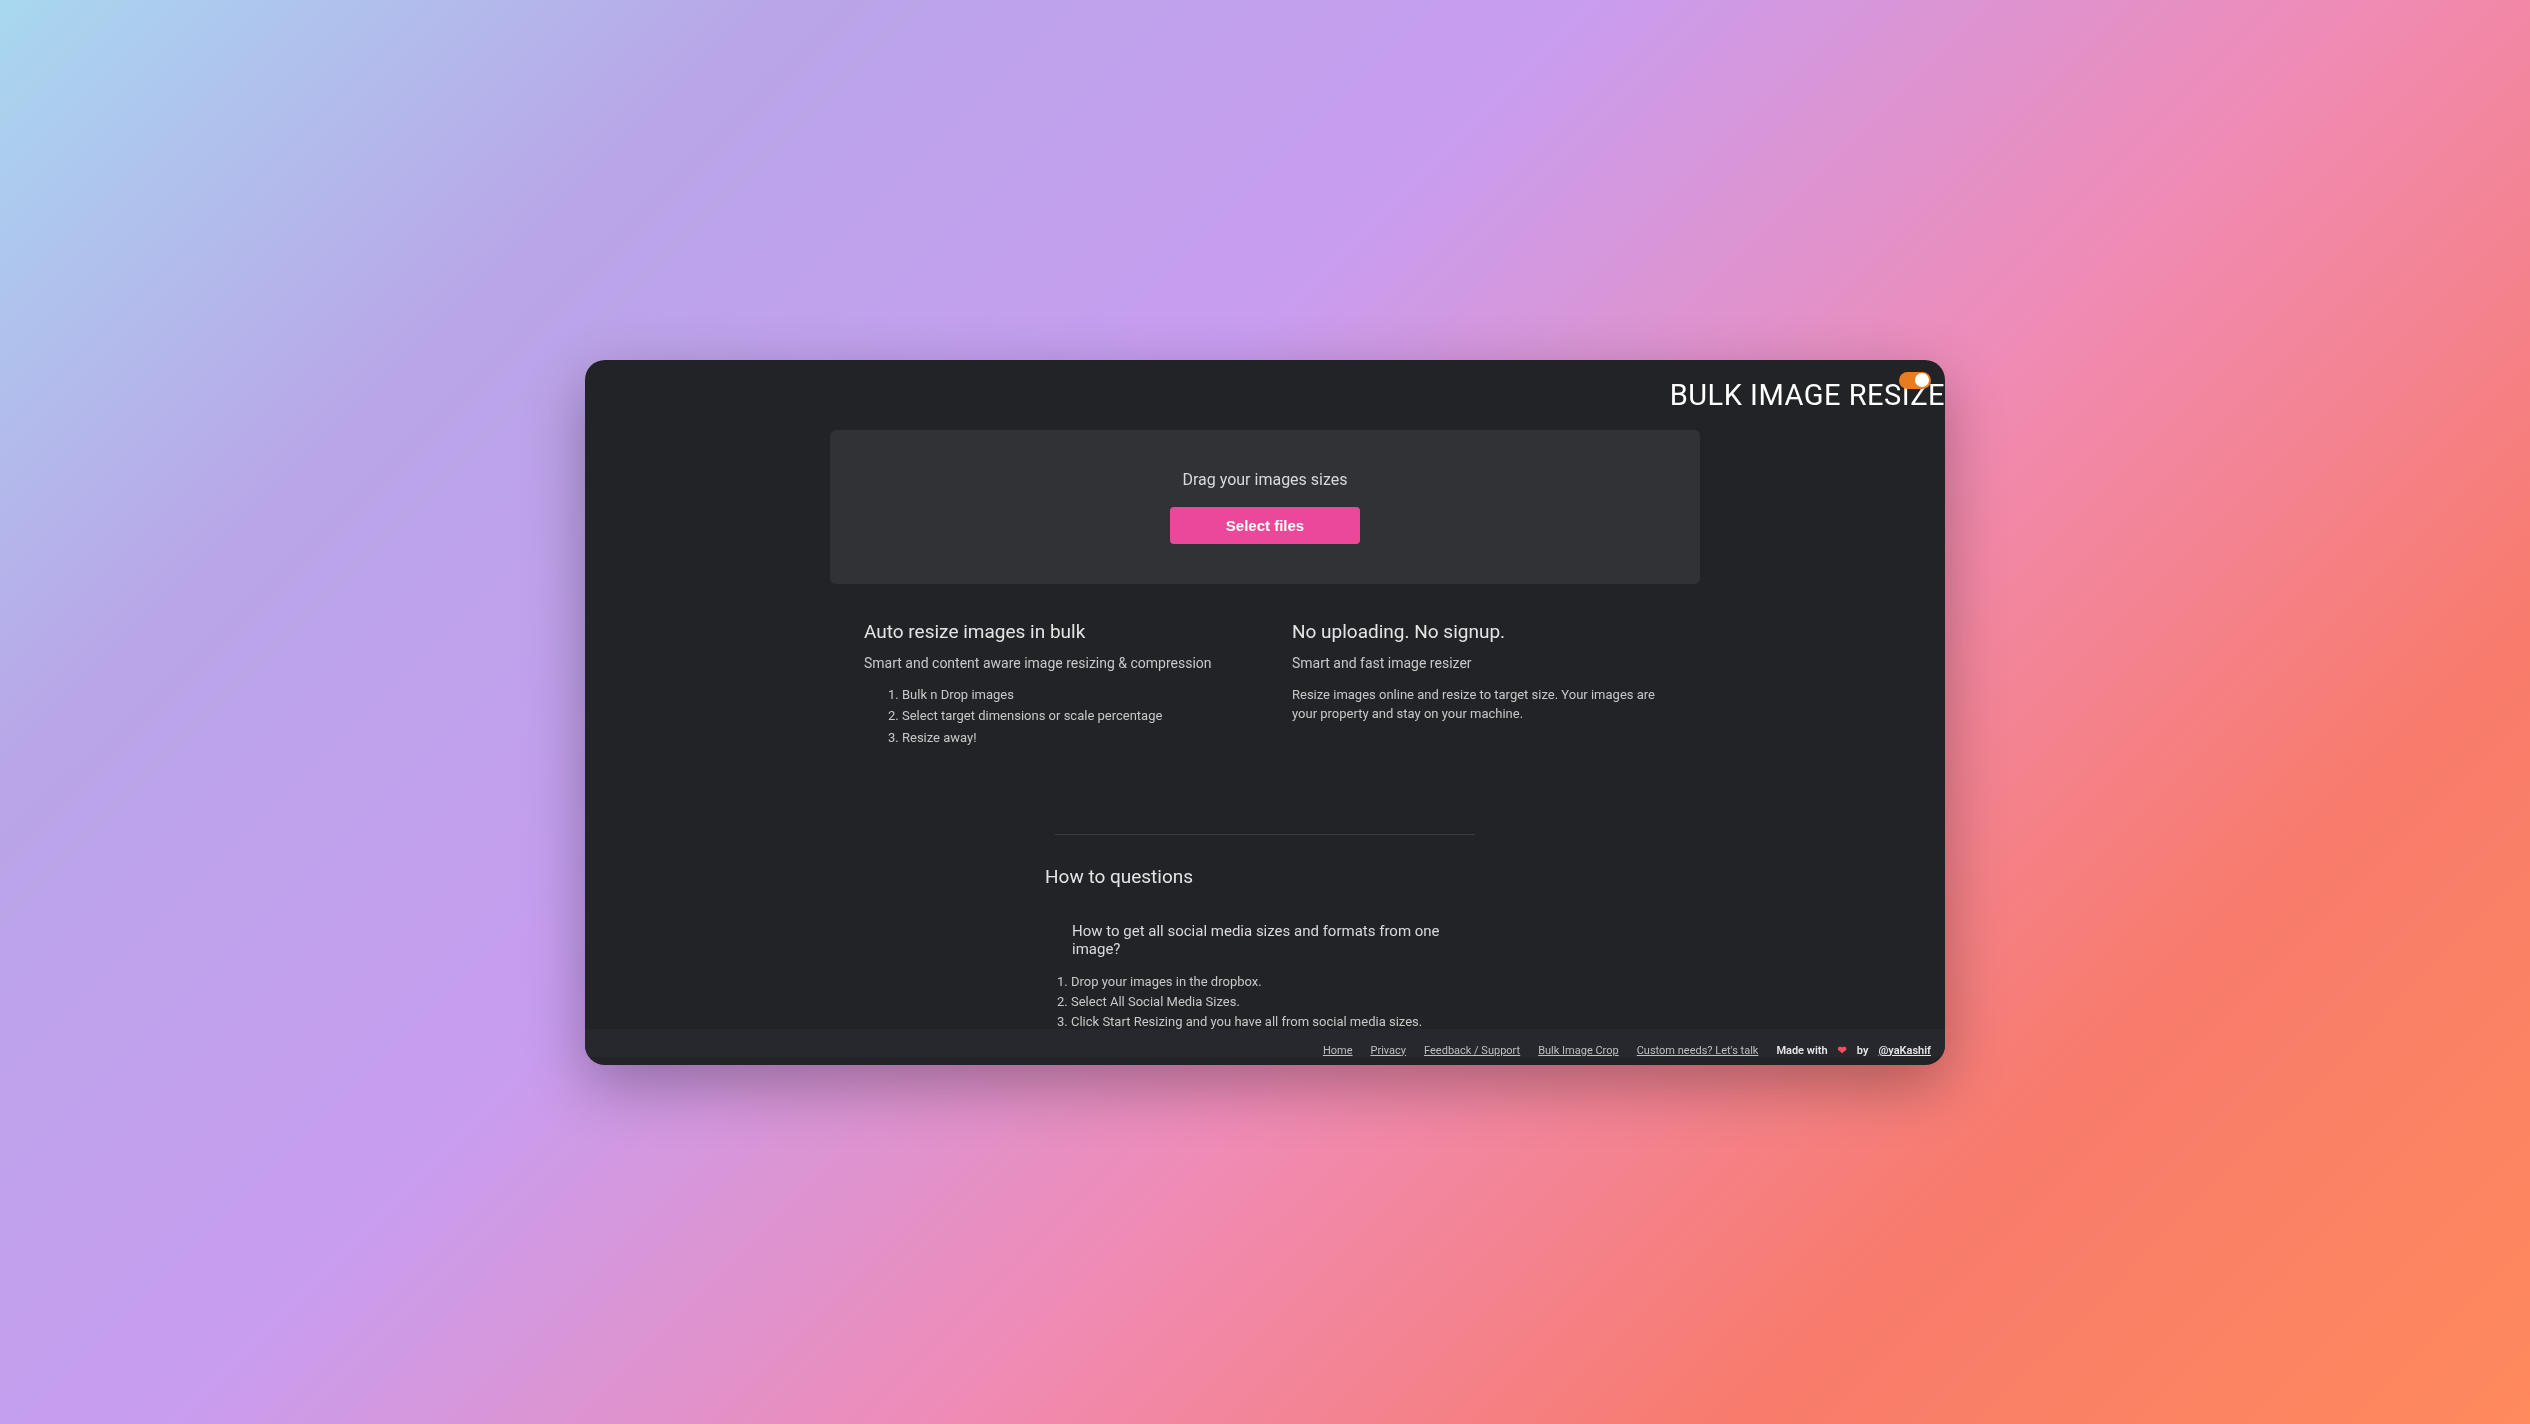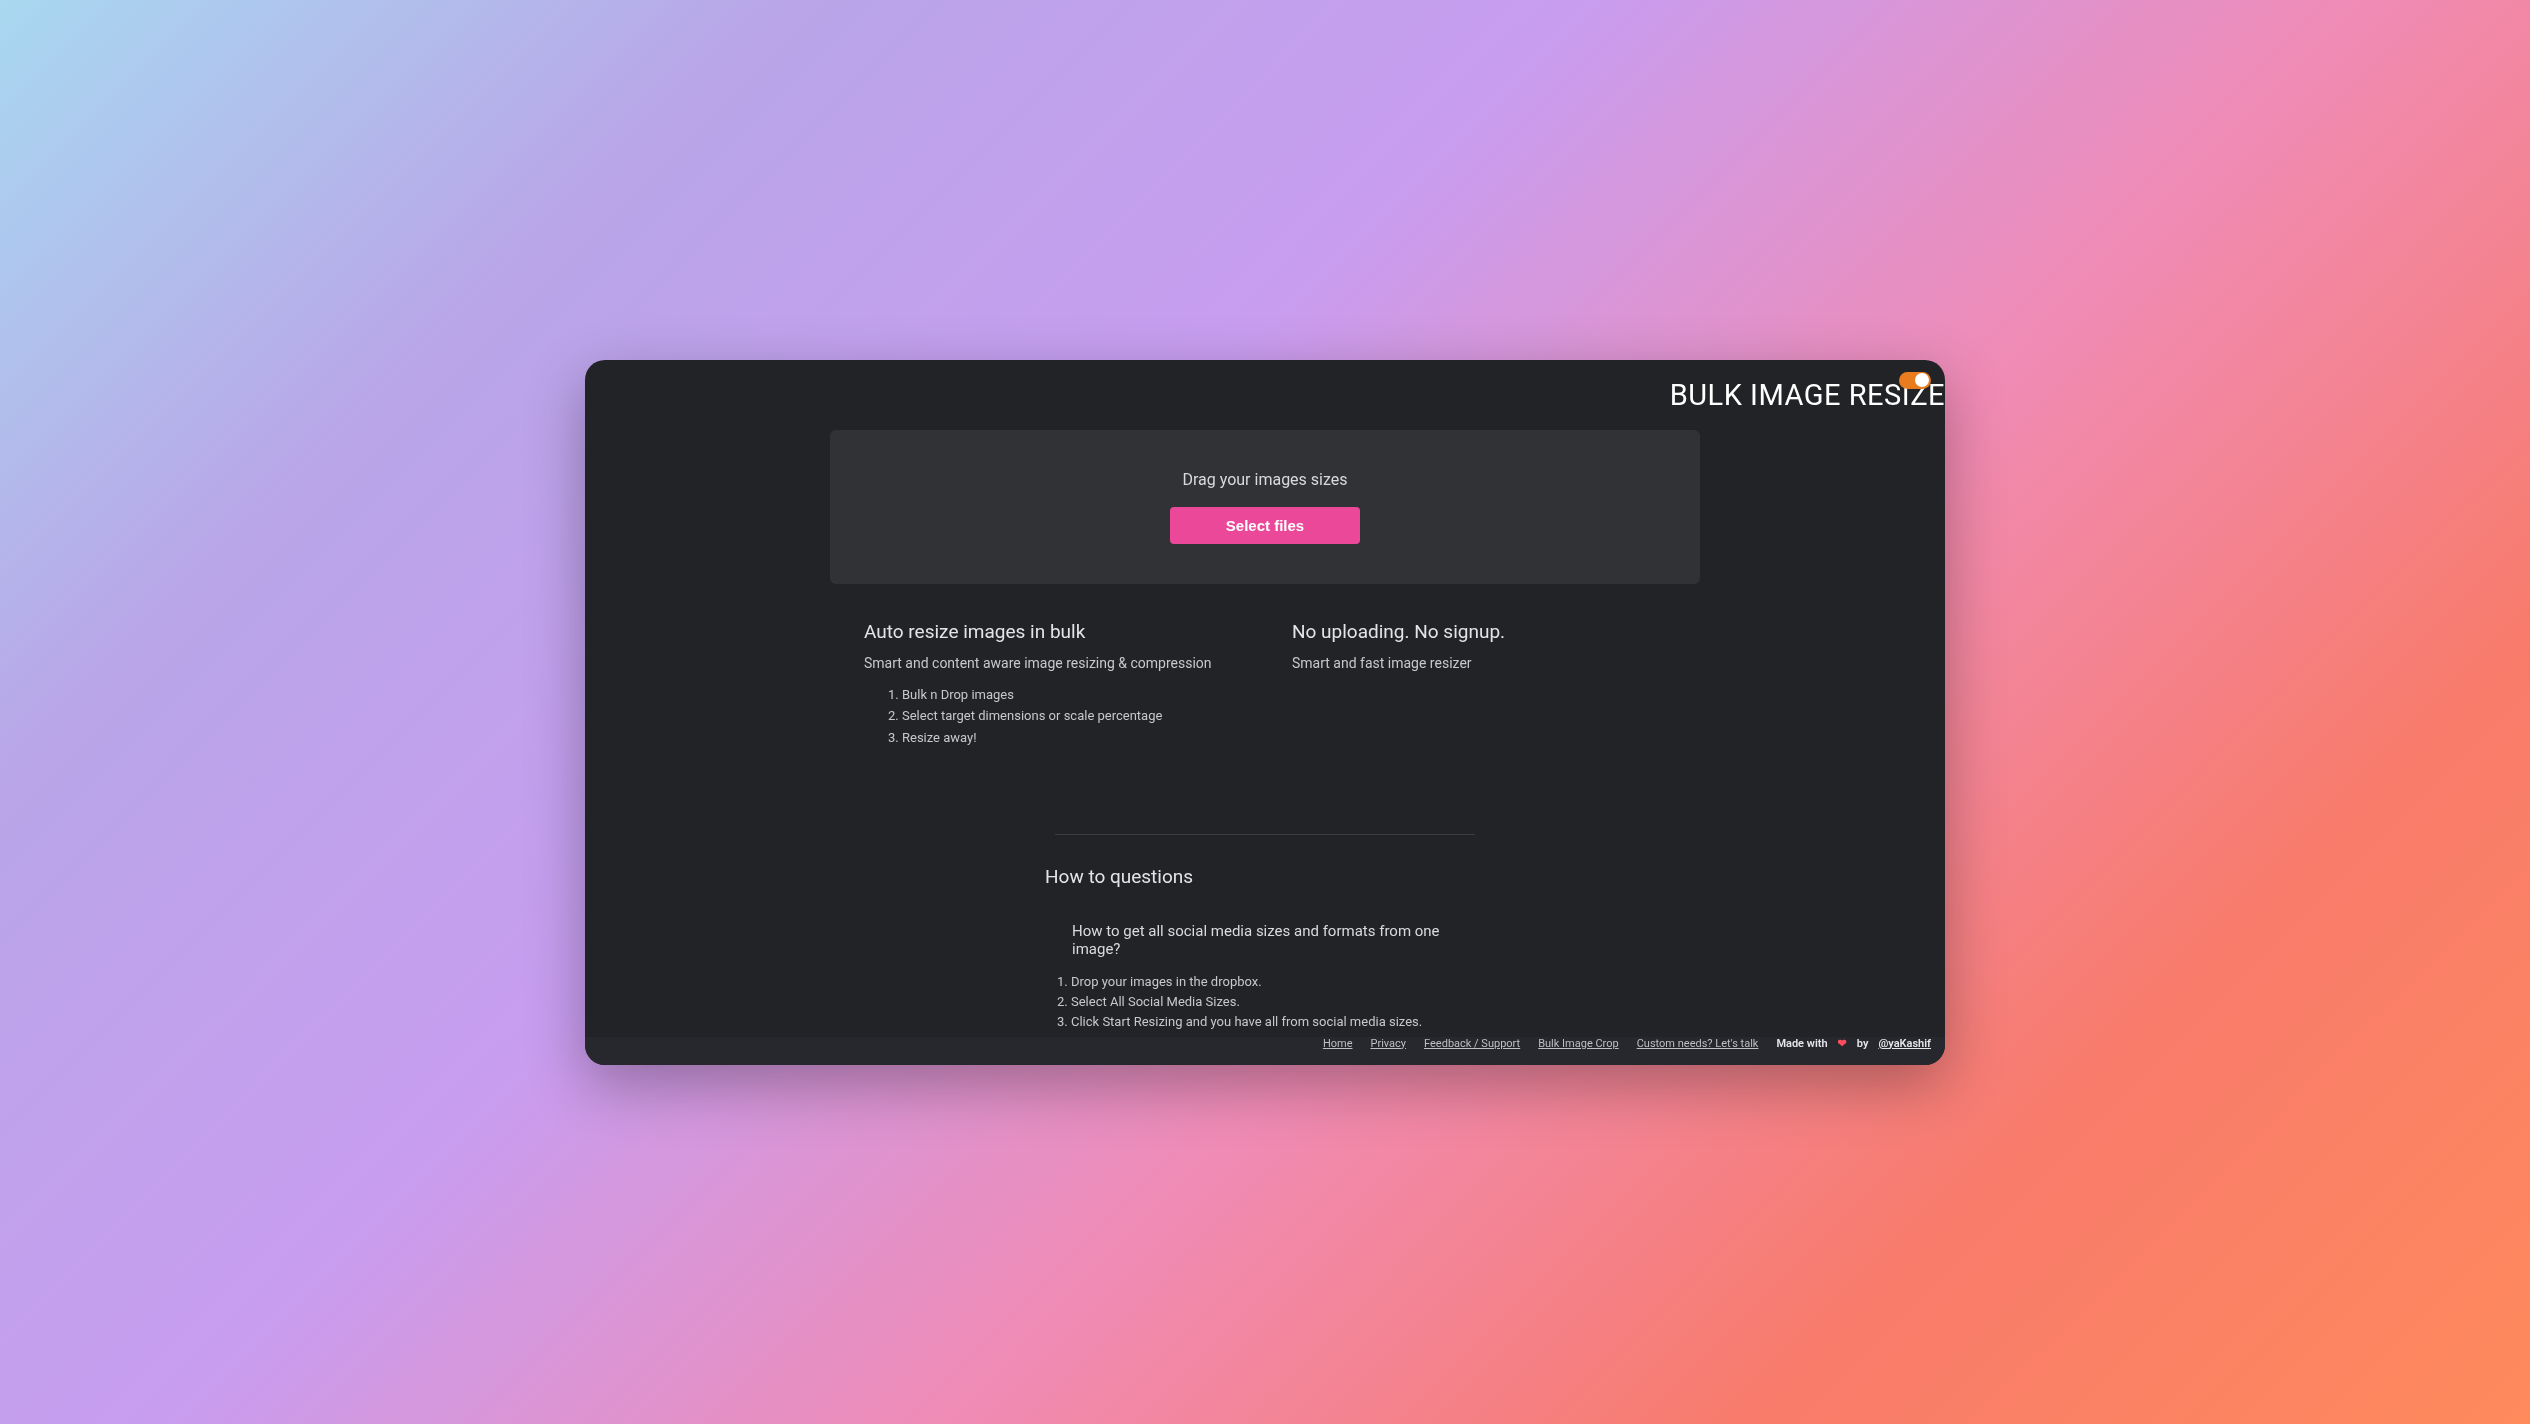--- a/index.html
+++ b/index.html
@@ -171,27 +171,27 @@
       list-style: decimal;
       padding-left: 26px;
       color: #c8c8ca;
       font-size: 13px;
       line-height: 1.55;
       margin-bottom: 30px;
     }
 
     .footer-bar {
       position: absolute;
-      bottom: 0;
+      bottom: 8px;
       left: 0;
       right: 0;
       height: 28px;
       background: rgba(40, 41, 45, 0.95);
       display: flex;
-      align-items: flex-start;
+      align-items: flex-end;
       justify-content: flex-end;
       padding: 0 14px;
       gap: 18px;
       font-size: 11px;
     }
 
     .footer-link {
       color: #bfbfc4;
       text-decoration: underline;
       cursor: pointer;
@@ -243,20 +243,21 @@
         <p class="info-subtitle">Smart and content aware image resizing &amp; compression</p>
         <ol class="steps-list">
           <li>Bulk n Drop images</li>
           <li>Select target dimensions or scale percentage</li>
           <li>Resize away!</li>
         </ol>
       </div>
       <div class="info-col">
         <h2 class="info-heading">No uploading. No signup.</h2>
         <p class="info-subtitle">Smart and fast image resizer</p>
+        <p class="info-description">Resize images online and resize to target size. Your images are your property and stay on your machine.</p>
       </div>
     </div>
 
     <div class="divider"></div>
 
     <div class="howto-section">
       <h2 class="howto-title">How to questions</h2>
 
       <h3 class="howto-question">How to get all social media sizes and formats from one image?</h3>
       <ol class="howto-list">

